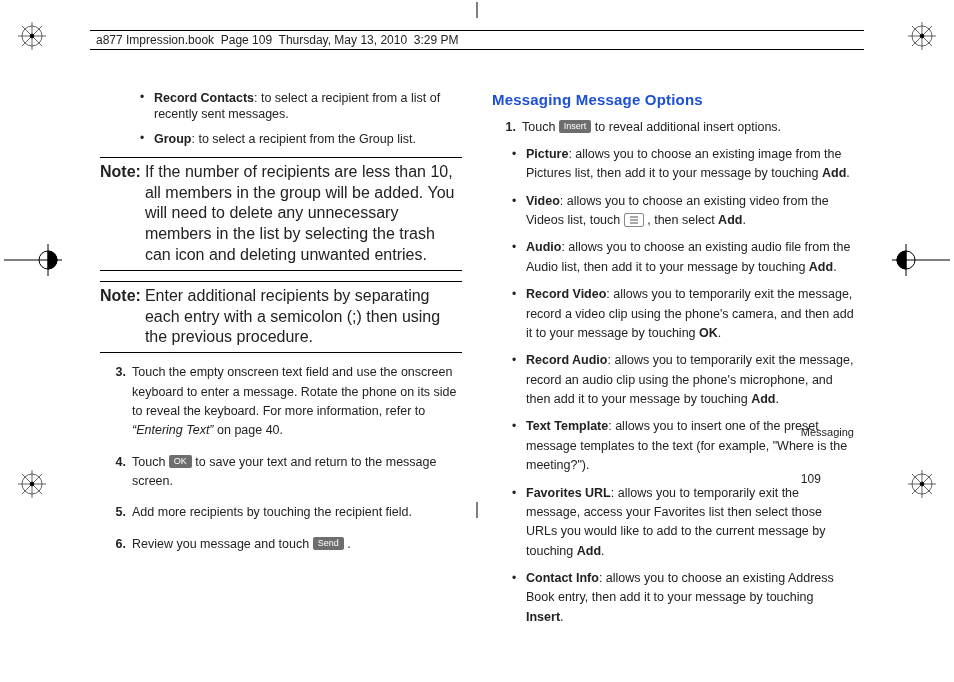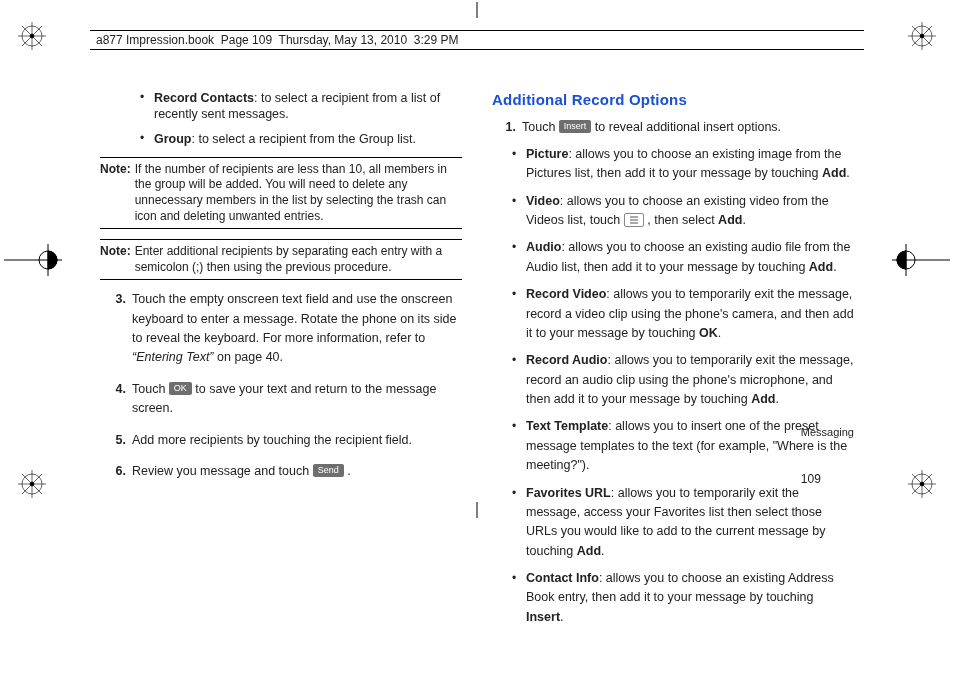--- a/index.html
+++ b/index.html
@@ -19,21 +19,21 @@
   
   .content { position:absolute; left:100px; right:100px; top:90px; bottom:60px; display:flex; gap:30px; }
   .col { flex:1 1 0; font-size:12.5px; line-height:1.3; }
   .col.right { }
 
   ul.bullets { list-style:none; padding-left:18px; }
   ul.bullets > li { position:relative; margin-bottom:8px; }
   ul.bullets > li::before { content:"•"; position:absolute; left:-14px; top:0; font-size:12px;}
   .bterm { font-weight:bold; }
 
-  .note { border-top:1px solid #000; border-bottom:1px solid #000; padding:4px 0; margin:10px 0 10px 0; font-size:12px; display:flex; gap:4px; }
+  .note { border-top:1px solid #000; border-bottom:1px solid #000; padding:4px 0; margin:10px 0 10px 0; font-size:16px; display:flex; gap:4px; }
   .note .lbl { font-weight:bold; white-space:nowrap; }
   .note .txt { }
 
   ol.steps { list-style:none; padding-left:32px; margin-top:8px; }
   ol.steps > li { position:relative; margin-bottom:12px; line-height:1.55; }
   ol.steps > li .num { position:absolute; left:-30px; top:0; font-weight:bold; width:24px; text-align:right;}
   .cross-ref { font-style: italic; margin-top: 32px; }
 
   .pill { display:inline-block; background:#6e6e6e; color:#fff; font-size:9px; padding:2px 5px; border-radius:2px; vertical-align:middle; line-height:1; position:relative; top:-1px; }
   .iconbox { display:inline-block; border:1px solid #888; border-radius:2px; padding:1px 3px; vertical-align:middle; line-height:1; position:relative; top:-1px;}
@@ -162,21 +162,21 @@
         <li>
           <span class="num">6.</span>
           <span>Review you message and touch  </span>
           <span class="pill">Send</span>
           <span> .</span>
         </li>
       </ol>
     </div>
 
     <div class="col right">
-      <div class="h2">Additional Record Options</div>
+      <div class="h2">Messaging Message Options</div>
 
       <ol class="steps" style="padding-left:30px;">
         <li>
           <span class="num">1.</span>
           <span>Touch  </span>
           <span class="pill">Insert</span>
           <span>  to reveal additional insert options.</span>
 
           <ul class="bullets" style="margin-top:8px; padding-left:4px;">
             <li><span class="bterm">Picture</span><span>: allows you to choose an existing image from the Pictures list, then add it to your message by touching </span><span class="bterm">Add</span><span>.</span></li>

